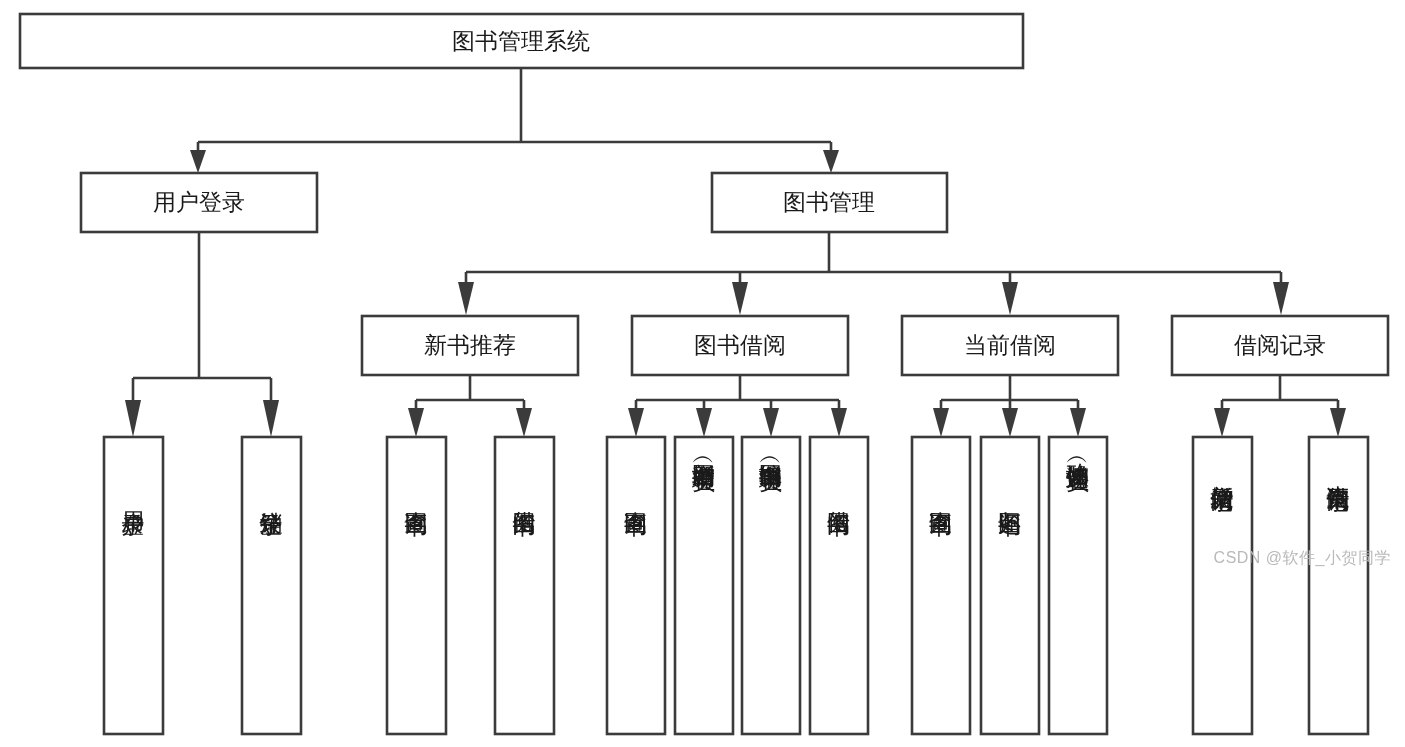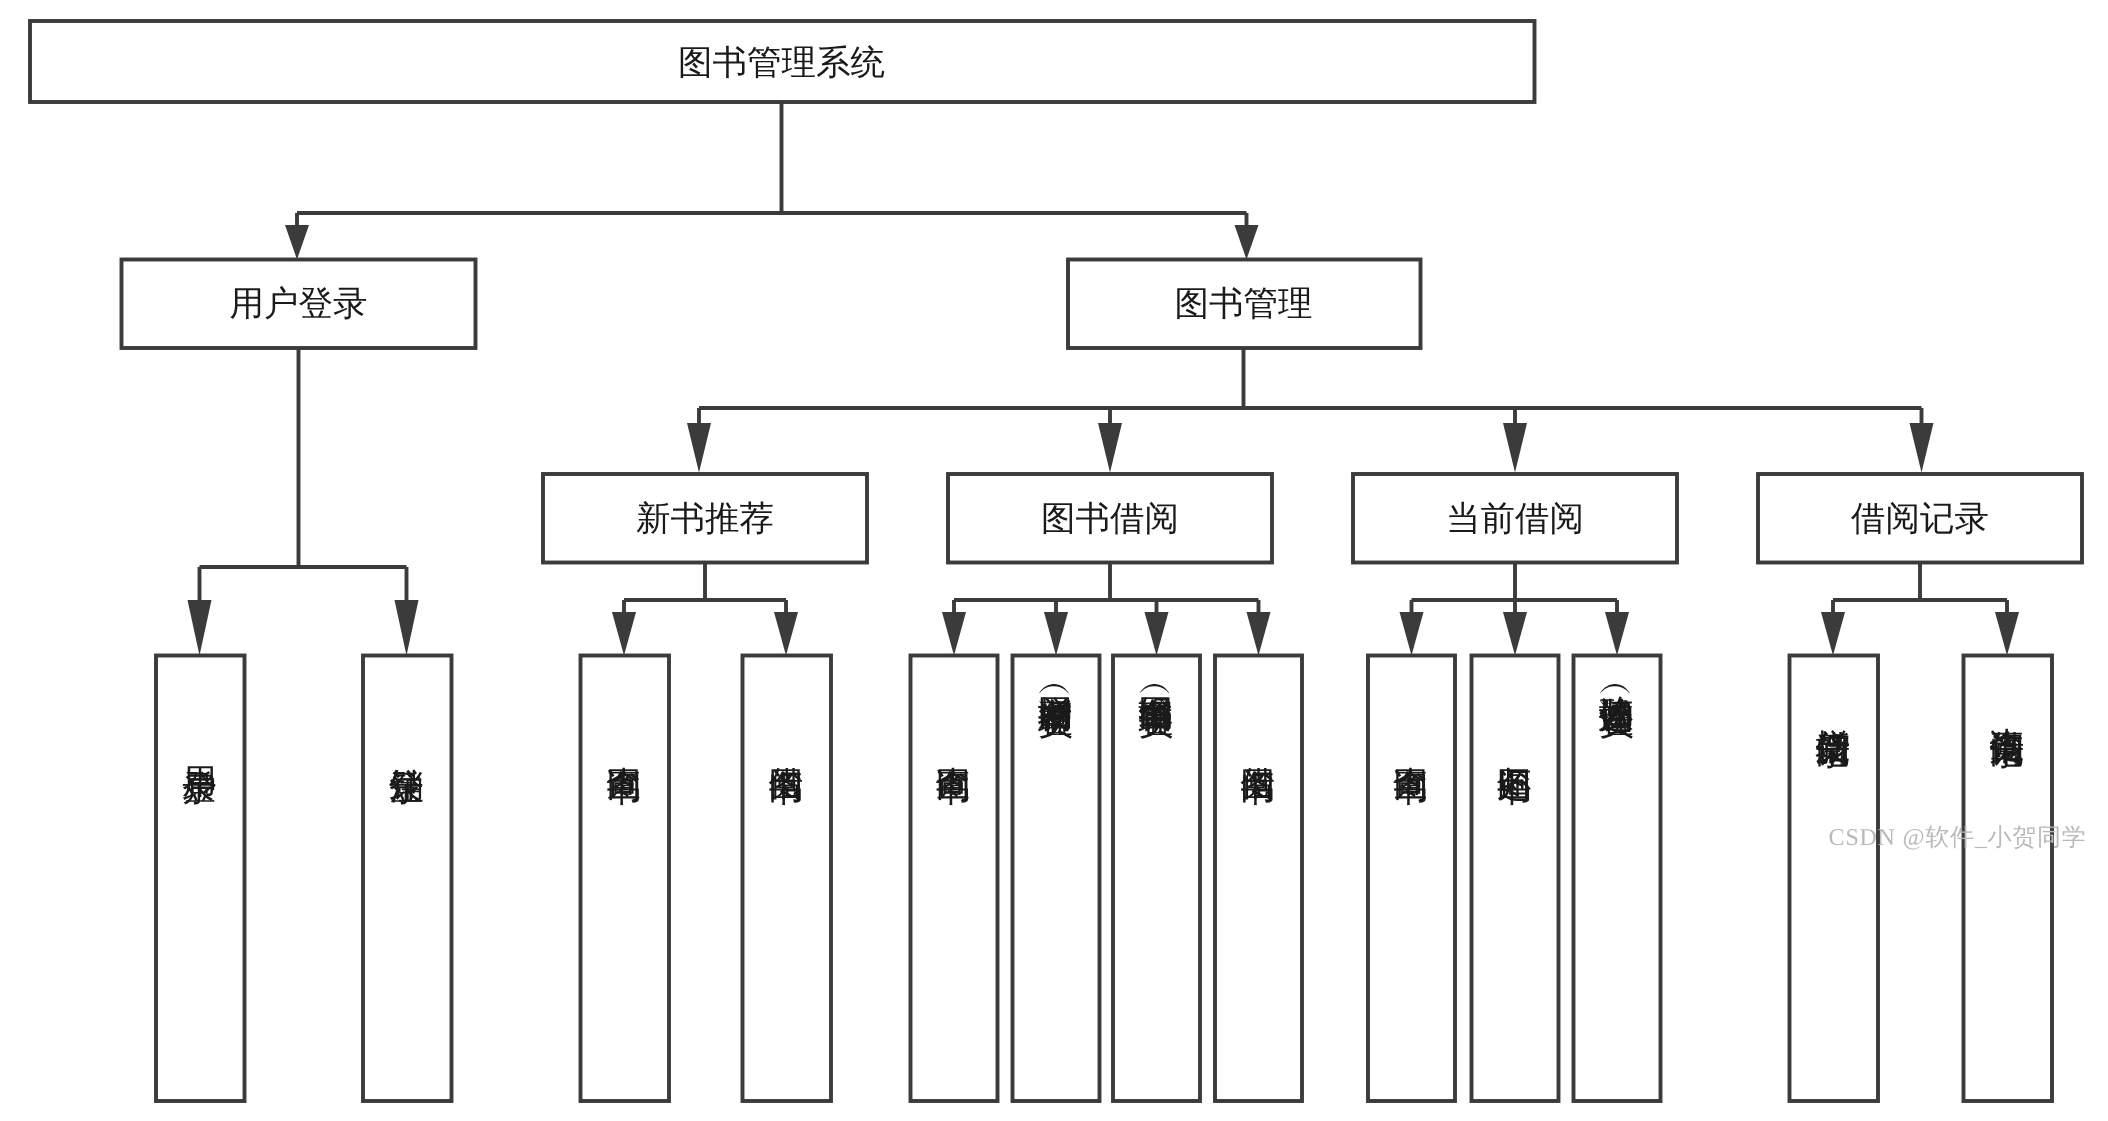--- a/index.html
+++ b/index.html
@@ -68,21 +68,21 @@
     writing-mode: vertical-rl;
     text-orientation: upright;
     letter-spacing: 1px;
     white-space: nowrap;
     text-align: left;
   }
   .watermark {
     position: absolute;
     right: 14px;
     bottom: 6px;
-    font-family: Liberation Serif, serif;
+    font-family: Liberation Sans, sans-serif;
     font-size: 16px;
     color: #b9b9b9;
     letter-spacing: 0.5px;
     user-select: none;
   }
 </style>
 </head>
 <body>
 
 <div id="diagram-root">

